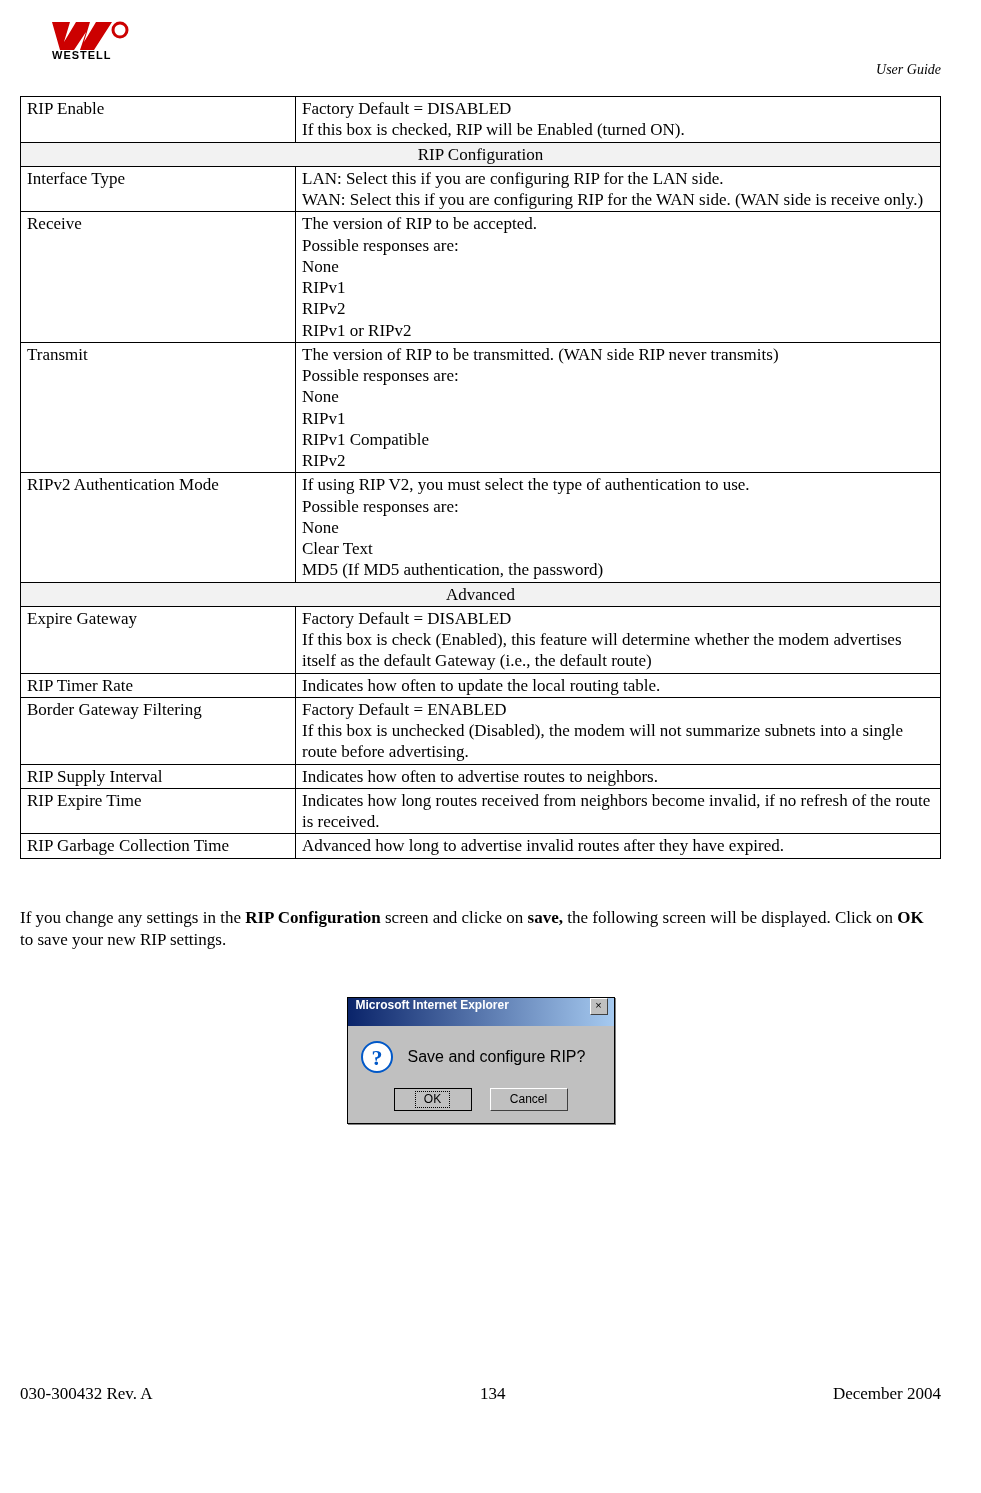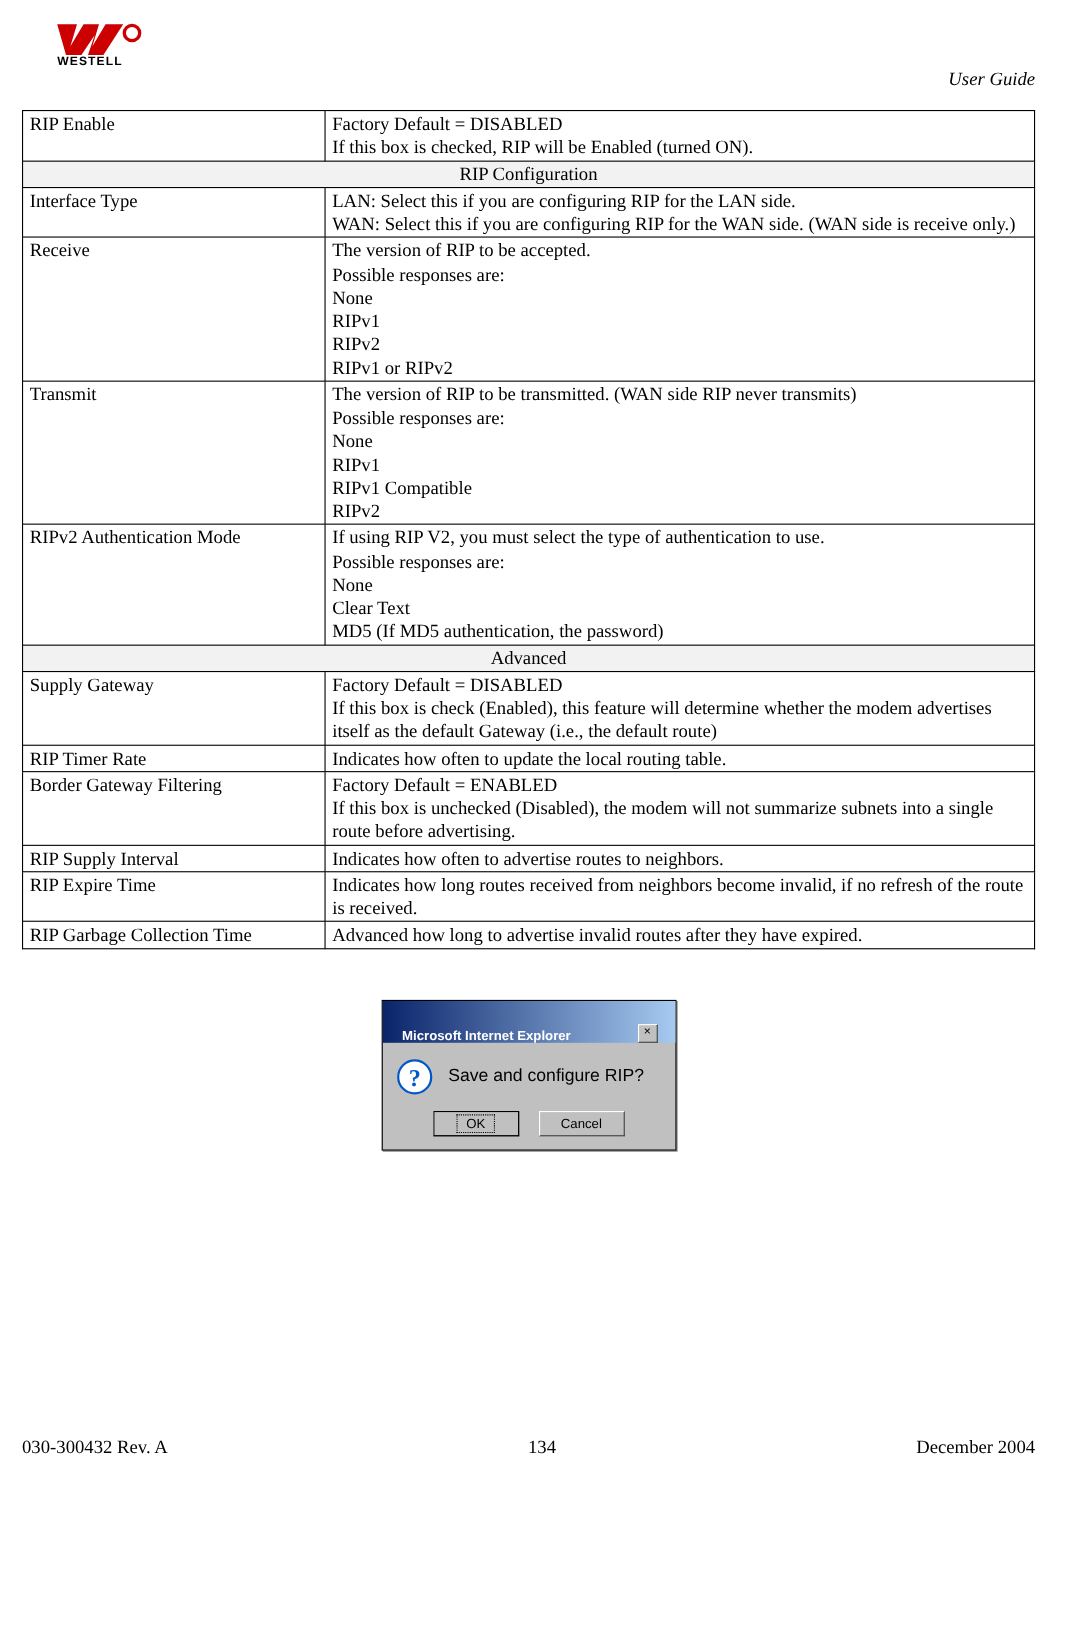--- a/index.html
+++ b/index.html
@@ -19,21 +19,21 @@
     margin-bottom: 4px;
     text-align: right;
   }
   .logo {
     margin-left: 30px;
     margin-bottom: 2px;
   }
   .logo svg { display: block; }
   .subtitle {
     font-style: italic;
-    font-size: 17px;
+    font-size: 14px;
     margin-left: 0;
     margin-bottom: 18px;
   }
   table.main {
     border-collapse: collapse;
     width: 100%;
     font-size: 17px;
   }
   table.main td {
     border: 1px solid #000;
@@ -60,24 +60,24 @@
     width: 266px;
     font-family: Tahoma, "MS Sans Serif", Arial, sans-serif;
     font-size: 12px;
     color: #000;
     border: 1px solid #000;
     background: #c0c0c0;
     box-shadow: 1px 1px 0 #808080;
   }
   .dlg-titlebar {
     display: flex;
-    align-items: flex-end;
-    height: 38px;
+    align-items: flex-start;
+    height: 28px;
     background: linear-gradient(to right, #0a246a, #a6caf0);
-    padding: 0 16px;
+    padding: 0 6px;
   }
   .dlg-title {
     color: #fff;
     font-weight: bold;
     font-size: 12px;
     flex: 1;
     padding-left: 2px;
   }
   .dlg-close {
     width: 16px;
@@ -195,21 +195,21 @@
       <td style="white-space:pre-line">If using RIP V2, you must select the type of authentication to use.
 Possible responses are:
 None
 Clear Text
 MD5 (If MD5 authentication, the password)</td>
     </tr>
     <tr>
       <td class="section" colspan="2">Advanced</td>
     </tr>
     <tr>
-      <td class="col-label">Supply Gateway</td>
+      <td class="col-label">Expire Gateway</td>
       <td style="white-space:pre-line">Factory Default = DISABLED
 If this box is check (Enabled), this feature will determine whether the modem advertises itself as the default Gateway (i.e., the default route)</td>
     </tr>
     <tr>
       <td class="col-label">RIP Timer Rate</td>
       <td>Indicates how often to update the local routing table.</td>
     </tr>
     <tr>
       <td class="col-label">Border Gateway Filtering</td>
       <td style="white-space:pre-line">Factory Default = ENABLED
@@ -223,20 +223,23 @@
       <td class="col-label">RIP Expire Time</td>
       <td style="white-space:pre-line">Indicates how long routes received from neighbors become invalid, if no refresh of the route is received.</td>
     </tr>
     <tr>
       <td class="col-label">RIP Garbage Collection Time</td>
       <td>Advanced how long to advertise invalid routes after they have expired.</td>
     </tr>
   </tbody>
     </table>
 
+  <div class="body-text">
+    <span>If you change any settings in the </span><b>RIP Configuration</b><span> screen and clicke on </span><b>save,</b><span> the following screen will be displayed. Click on </span><b>OK</b><span> to save your new RIP settings.</span>
+  </div>
 
   <div class="dialog-wrap">
     <div class="dialog">
       <div class="dlg-titlebar">
         <div class="dlg-title">Microsoft Internet Explorer</div>
         <div class="dlg-close">
           <span>×</span>
         </div>
       </div>
       <div class="dlg-body">

